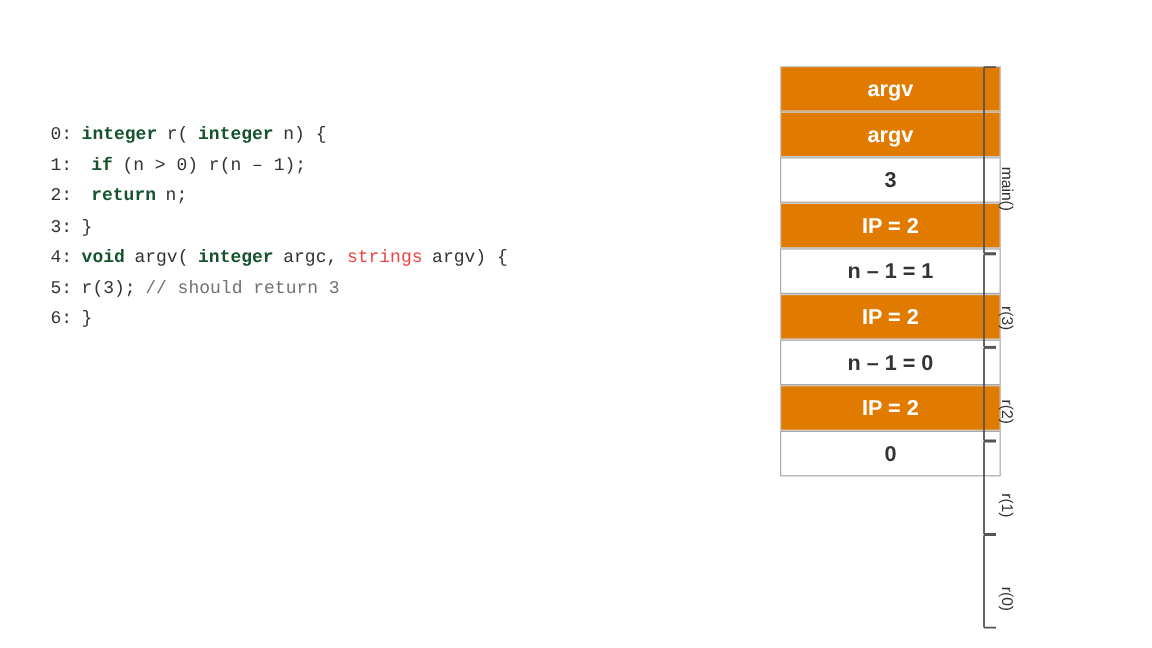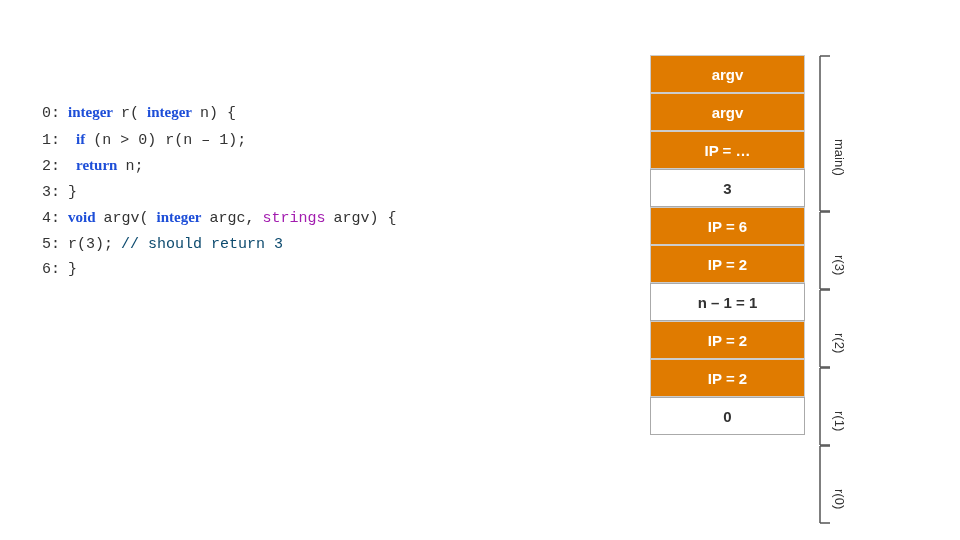--- a/index.html
+++ b/index.html
@@ -67,48 +67,48 @@
       align-items: baseline;
       gap: 8px;
     }
 
     .line-num {
       color: #333;
       min-width: 20px;
       text-align: right;
     }
 
-    .kw-blue { color: #1d4ed8; font-weight: bold; font-family: Liberation Serif, serif; }
-    .kw-orange { color: #a21caf; }
-    .comment { color: #0c4a6e; }
+    .kw-blue { color: #14532d; font-weight: bold; }
+    .kw-orange { color: #ef4444; }
+    .comment { color: #737373; }
 
     
     .memory-container {
       position: absolute;
       top: 55px;
       left: 650px;
       width: 240px;
       display: flex;
       flex-direction: row;
       gap: 0;
     }
 
     .stack-column {
       display: flex;
       flex-direction: column;
       width: 155px;
     }
 
     .stack-cell {
-      width: 155px;
+      width: 184px;
       height: 38px;
       display: flex;
       align-items: center;
       justify-content: center;
-      font-size: 15px;
+      font-size: 18px;
       font-weight: bold;
       color: white;
       border: 1px solid #ccc;
     }
 
     .cell-orange { background-color: #e07b00; }
     .cell-white {
       background-color: #ffffff;
       color: #333;
       border: 1px solid #aaa;
@@ -179,26 +179,25 @@
       <span class="line-num">6:</span>
       <span>}</span>
     </div>
   </div>
 
 <div class="memory-container">
   <div class="stack-column">
 
   <div class="stack-cell cell-orange">argv</div>
       <div class="stack-cell cell-orange">argv</div>
-      <div class="stack-cell cell-orange">IP = …</div>
       <div class="stack-cell cell-white">3</div>
-      <div class="stack-cell cell-orange">IP = 6</div>
       <div class="stack-cell cell-orange">IP = 2</div>
       <div class="stack-cell cell-white">n – 1 = 1</div>
       <div class="stack-cell cell-orange">IP = 2</div>
+      <div class="stack-cell cell-white">n – 1 = 0</div>
       <div class="stack-cell cell-orange">IP = 2</div>
       <div class="stack-cell cell-white">0</div>
     </div>
 </div>
 
 <svg class="bracket-svg">
 
   <line x1="5" y1="1" x2="5" y2="156" stroke="#555" stroke-width="1.5"></line>
   <line x1="5" y1="1" x2="15" y2="1" stroke="#555" stroke-width="1.5"></line>
   <line x1="5" y1="156" x2="15" y2="156" stroke="#555" stroke-width="1.5"></line>

